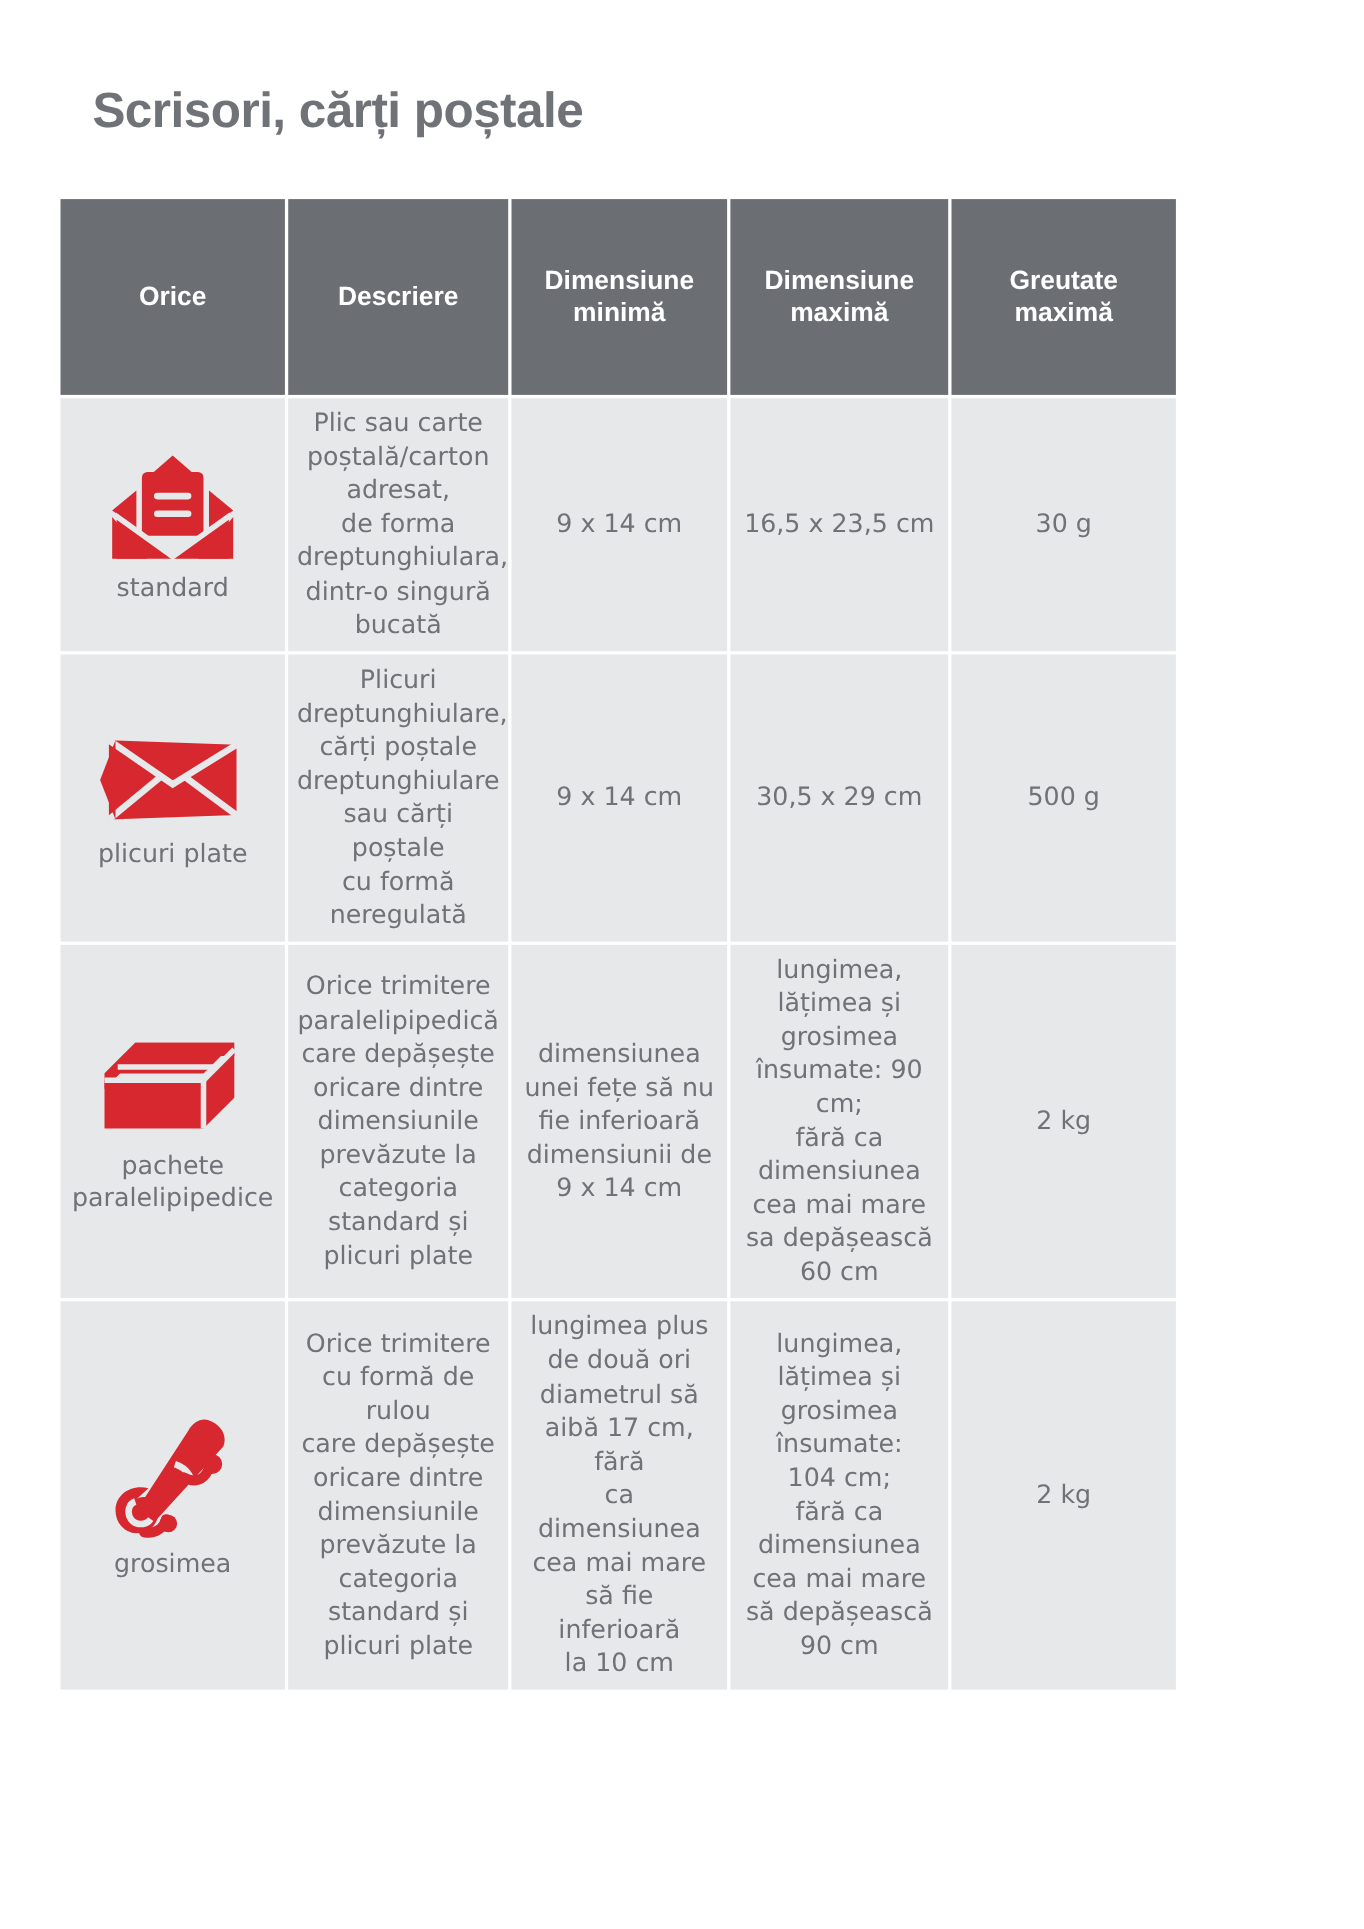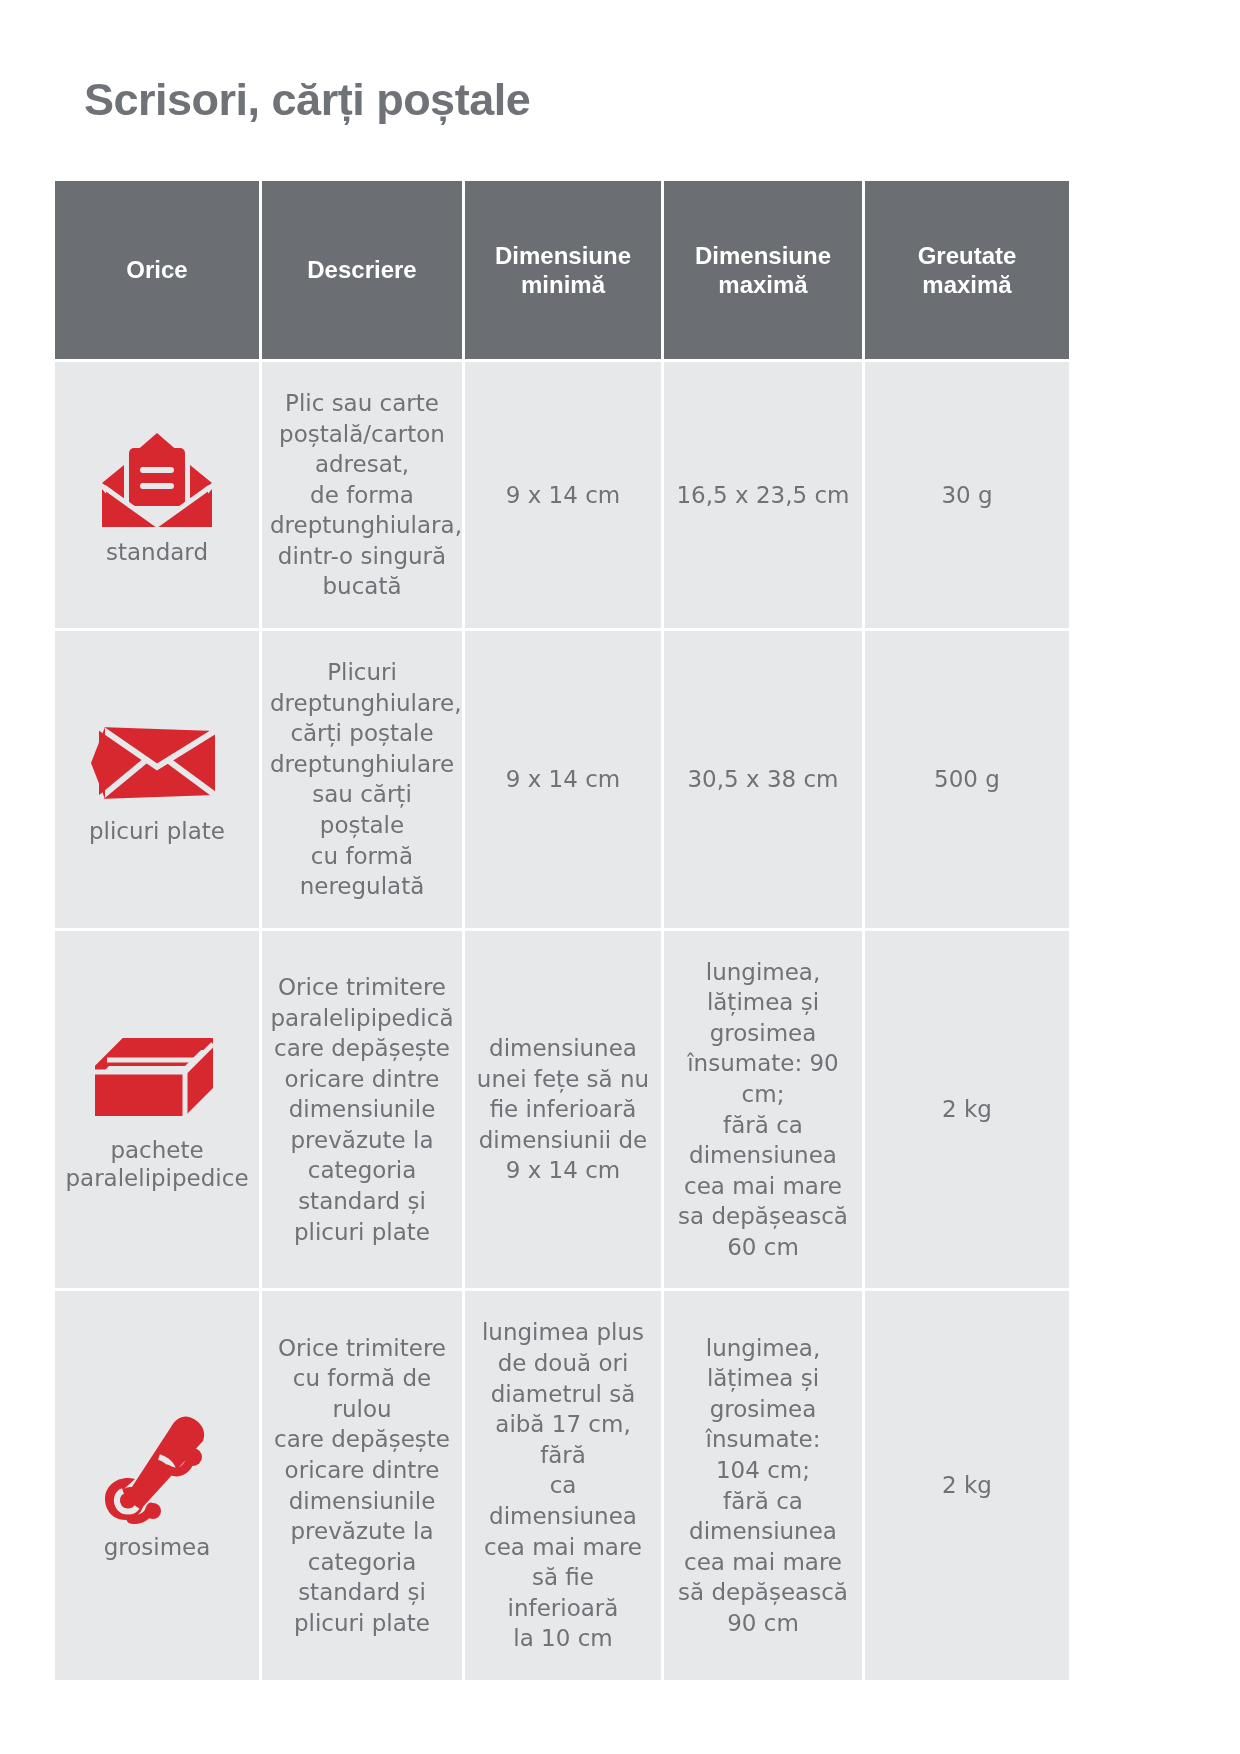--- a/index.html
+++ b/index.html
@@ -55,21 +55,21 @@
     height: 170px;
     padding: 4px 6px;
     line-height: 1.22;
   }
   table.fmt td {
     background: #e6e8ea;
     color: #6f7276;
     font-size: 23px;
     text-align: center;
     vertical-align: middle;
-    padding: 26px 8px;
+    padding: 8px 8px;
     line-height: 1.33;
   }
   col.c-format   { width: 204px; }
   col.c-desc     { width: 200px; }
   col.c-dmin     { width: 196px; }
   col.c-dmax     { width: 198px; }
   col.c-weight   { width: 204px; }
 
   .icon-cell {
     padding-top: 18px !important;
@@ -169,21 +169,21 @@
             </div>
           </td>
           <td class="desc-cell nowrapline">Plicuri
 dreptunghiulare,
 cărți poștale
 dreptunghiulare
 sau cărți poștale
 cu formă
 neregulată</td>
           <td class="val-cell nowrapline">9 x 14 cm</td>
-          <td class="val-cell nowrapline">30,5 x 38 cm</td>
+          <td class="val-cell nowrapline">30,5 x 29 cm</td>
           <td class="val-cell nowrapline">500 g</td>
         </tr>
 
         <tr>
           <td class="icon-cell">
             <div class="icon-box">
               <span class="icon-svg">
                 <svg width="140" height="98" viewBox="0 0 140 98" xmlns="http://www.w3.org/2000/svg">
                   <path d="M36 8 L126 8 L126 20 L36 20 Z" fill="#d7282f"></path>
                   <path d="M36 8 L8 36 L8 50 L36 22 Z" fill="#d7282f"></path>

